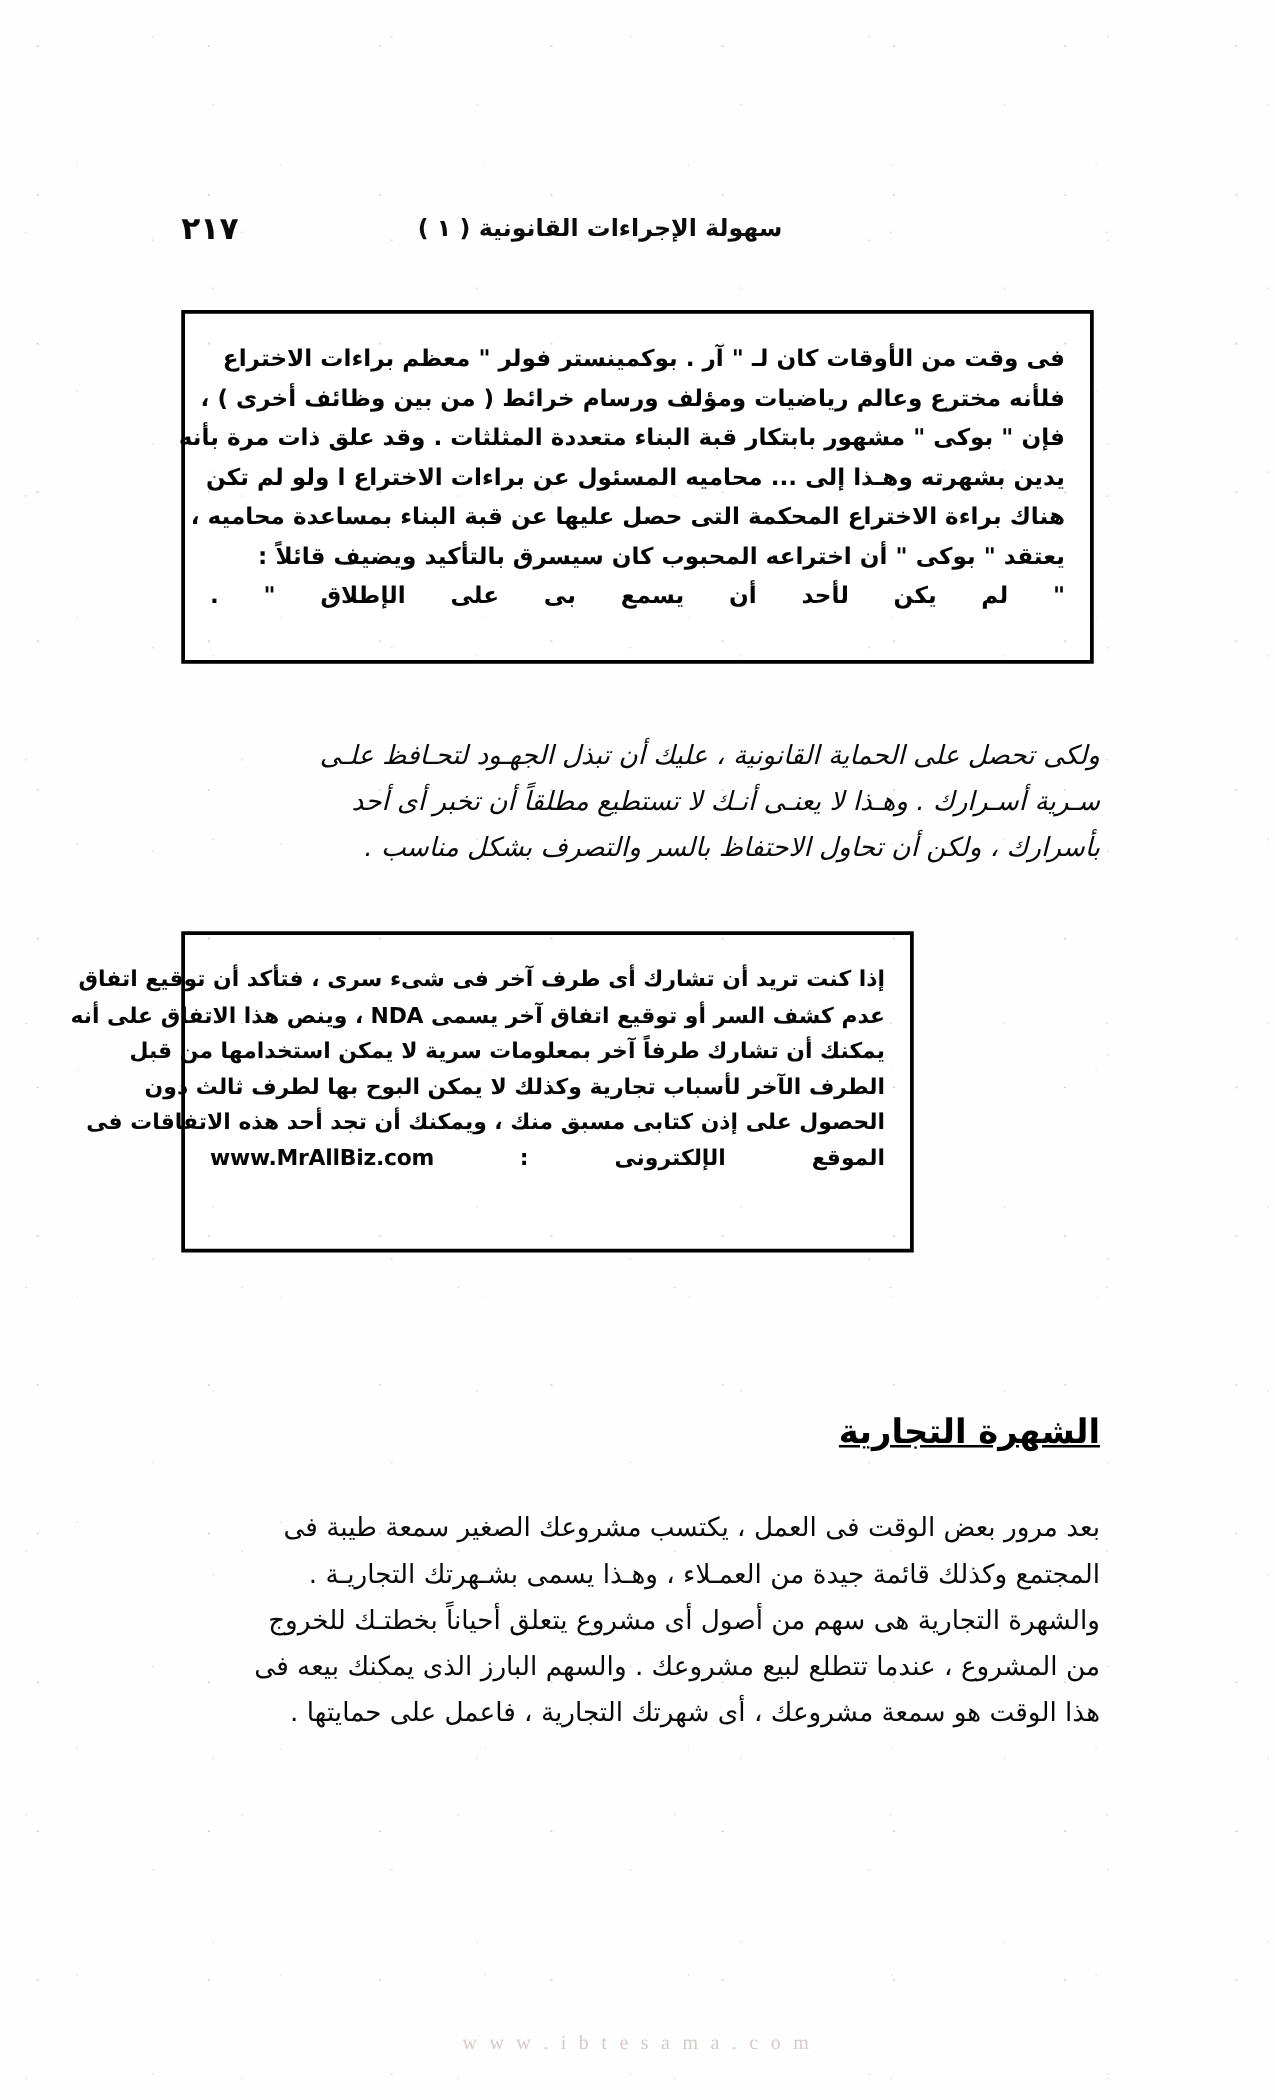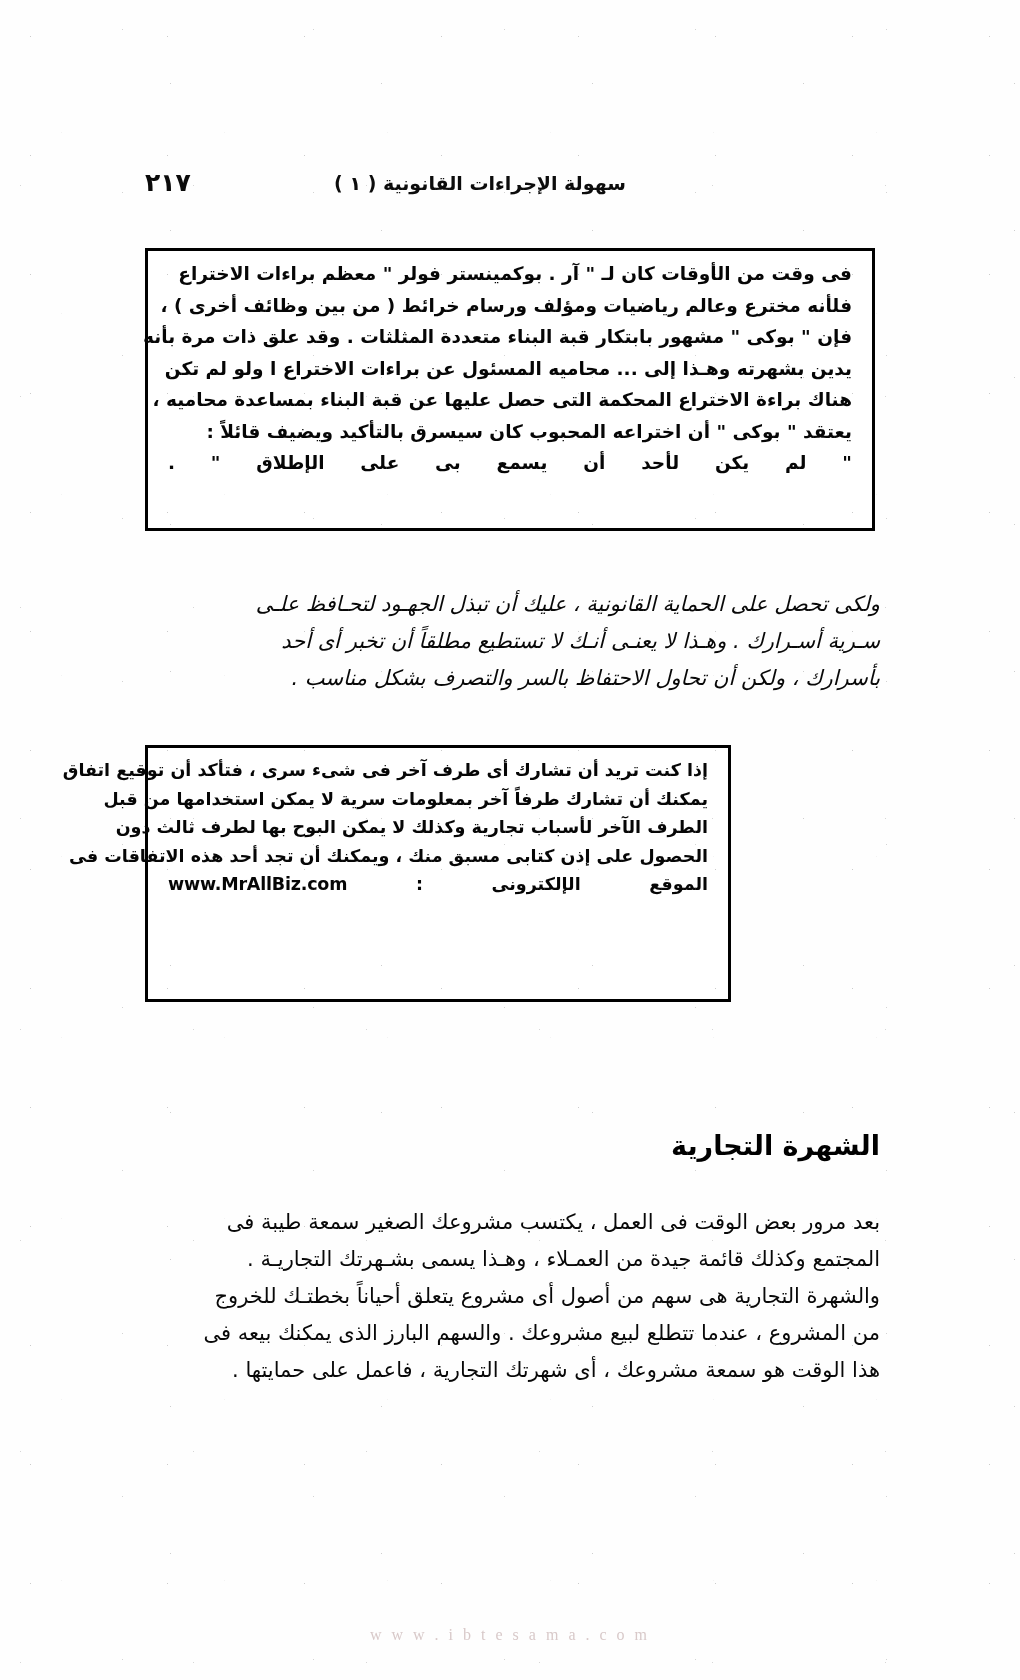--- a/index.html
+++ b/index.html
@@ -56,21 +56,21 @@
   }
 
   
   .callout {
     position: absolute;
     border: 3px solid #000;
     box-sizing: border-box;
     background: #fff;
   }
   .callout .inner {
-    padding: 14px 20px 14px 20px;
+    padding: 28px 20px 14px 20px;
     direction: rtl;
     text-align: justify;
     text-align-last: justify;
   }
   .callout .cline {
     font-size: 18.5px;
     font-weight: 700;
     line-height: 1.0;
     margin: 0 0 13px 0;
     white-space: nowrap;
@@ -113,20 +113,21 @@
   
   .section-heading {
     position: absolute;
     top: 1130px;
     right: 140px;
     direction: rtl;
     font-size: 27px;
     font-weight: 700;
     color: #000;
     letter-spacing: -0.5px;
+    text-decoration: underline;
   }
 
   
   .footer-watermark {
     position: absolute;
     bottom: 36px;
     left: 0;
     right: 0;
     text-align: center;
     direction: ltr;
@@ -194,20 +195,23 @@
     </div>
     <div class="pline last">بأسرارك ، ولكن أن تحاول الاحتفاظ بالسر والتصرف بشكل مناسب .</div>
   </div>
 
   <div class="callout" id="callout-nda">
     <div class="inner">
       <div class="cline stretch">
         <span>إذا كنت تريد أن تشارك أى طرف آخر فى شىء سرى ، فتأكد أن توقيع اتفاق</span>
       </div>
       <div class="cline stretch">
+        <span>عدم كشف السر أو توقيع اتفاق آخر يسمى NDA ، وينص هذا الاتفاق على أنه</span>
+      </div>
+      <div class="cline stretch">
         <span>يمكنك أن تشارك طرفاً آخر بمعلومات سرية لا يمكن استخدامها من قبل</span>
       </div>
       <div class="cline stretch">
         <span>الطرف الآخر لأسباب تجارية وكذلك لا يمكن البوح بها لطرف ثالث دون</span>
       </div>
       <div class="cline stretch">
         <span>الحصول على إذن كتابى مسبق منك ، ويمكنك أن تجد أحد هذه الاتفاقات فى</span>
       </div>
       <div class="cline">الموقع الإلكترونى : www.MrAllBiz.com</div>
     </div>

